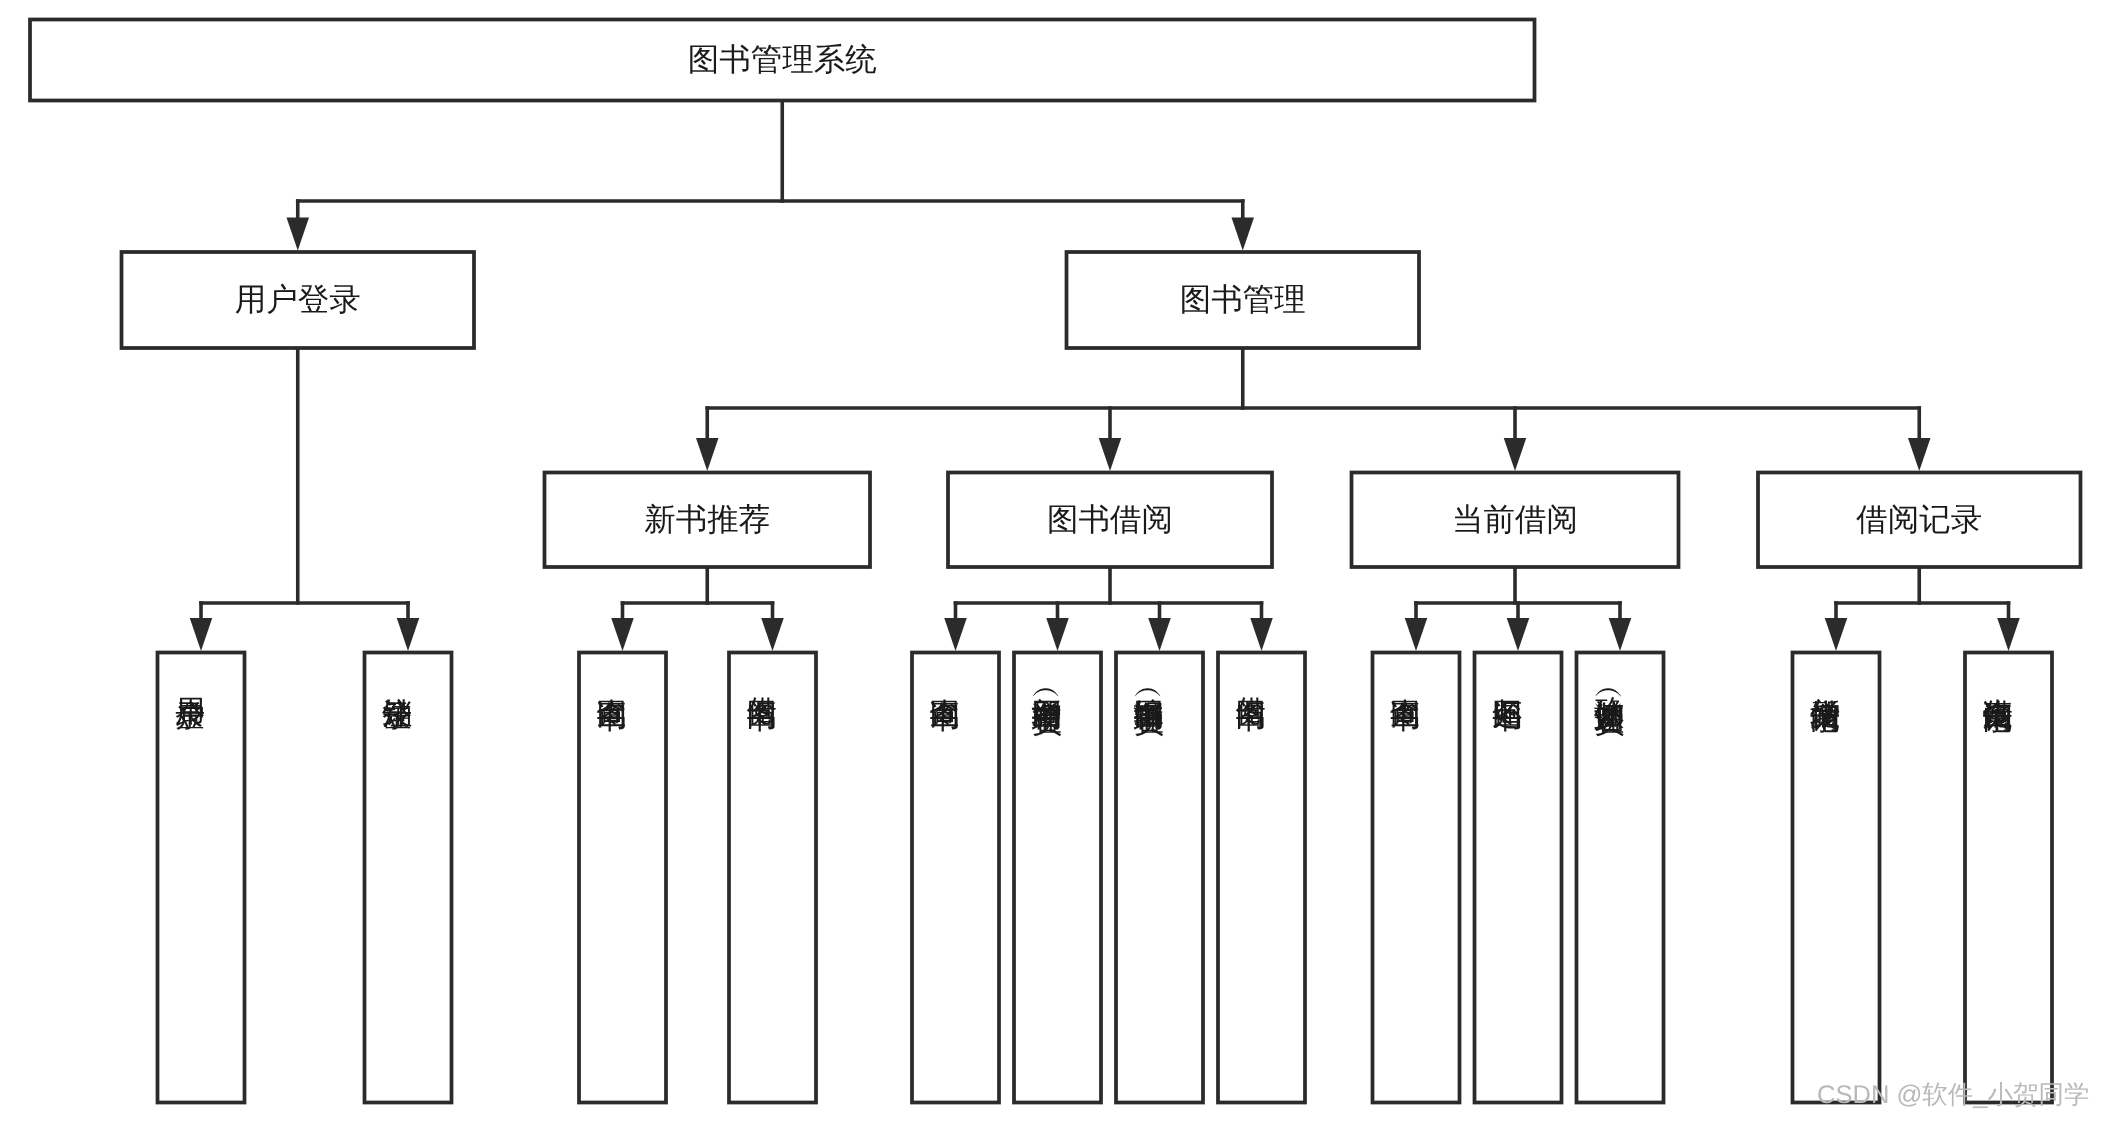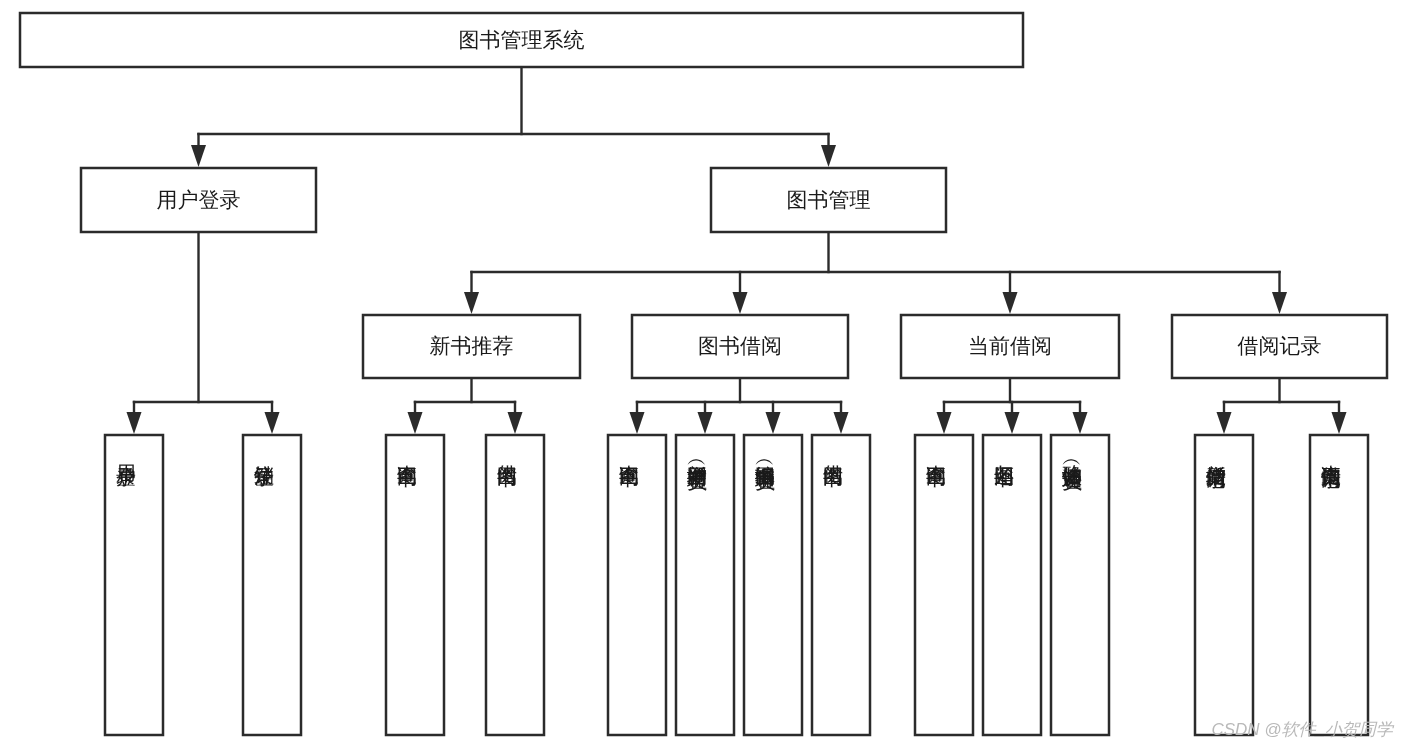--- a/index.html
+++ b/index.html
@@ -62,21 +62,20 @@
   }
   .watermark-text {
     position: absolute;
     right: 12px;
     bottom: 6px;
     font-family: "Liberation Sans", "DejaVu Sans", sans-serif;
     font-size: 17px;
     color: #b9b9b9;
     white-space: nowrap;
     user-select: none;
-    font-style: italic;
   }
 </style>
 </head>
 <body>
 
 <div id="diagram-root">
   <svg class="diagram-canvas" viewBox="0 0 1405 747">
     <g id="connector-layer">
         <g>
           <path class="connector-line" d="M 521.5 67 L 521.5 134"></path>

